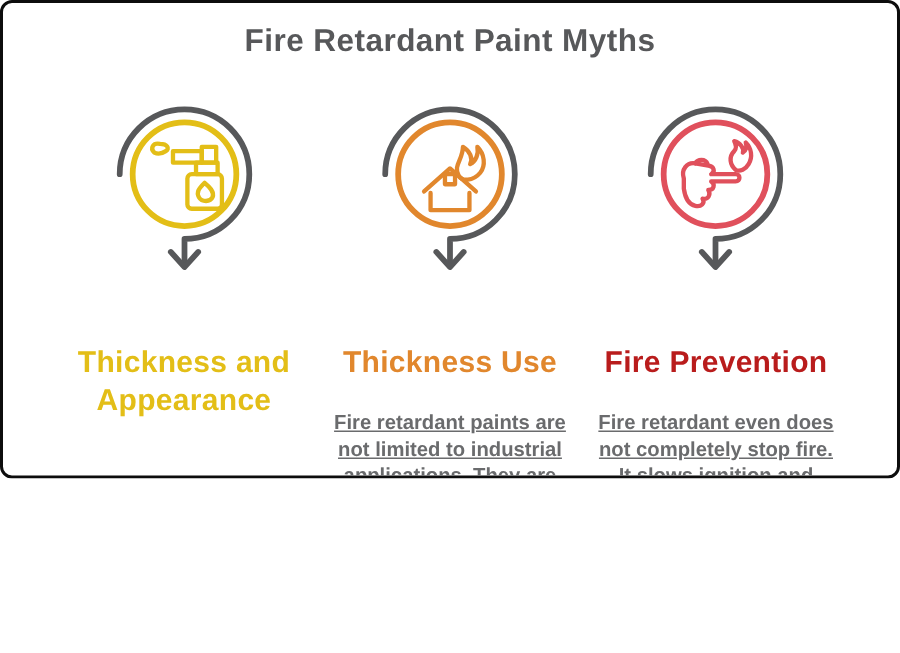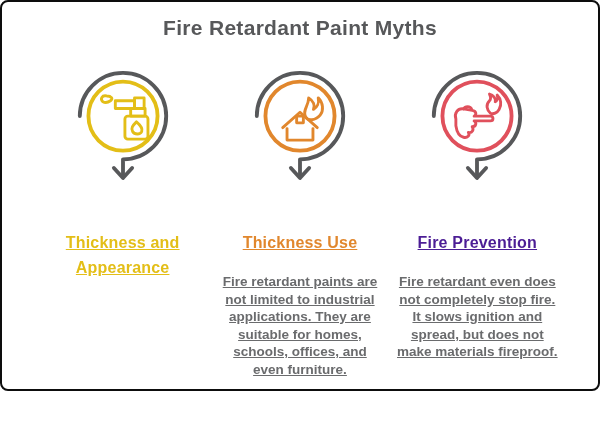--- a/index.html
+++ b/index.html
@@ -1,39 +1,38 @@
 <!DOCTYPE html>
 <html><head>
 <meta charset="utf-8">
 <style>
   html,body{margin:0;padding:0;background:#ffffff;}
   .canvas{
-    width:600px;height:391px;box-sizing:border-box;
+    width:600px;height:319px;box-sizing:border-box;
     background:#ffffff;border:2px solid #0d0d0d;border-radius:8px;
     font-family:"Liberation Sans", sans-serif;overflow:hidden;
   }
   .title{
     margin:14px 0 0;text-align:center;
     font-size:21px;font-weight:bold;letter-spacing:.3px;
     color:#57585A;
   }
   .columns{
     display:flex;justify-content:center;
     padding:0 32px;margin-top:28px;
   }
   .column{
     flex:1;display:flex;flex-direction:column;align-items:center;
     min-width:0;
   }
   .icon-svg{display:block;}
   .col-heading{
     margin:36px 0 0;text-align:center;
-    font-size:16px;line-height:25px;font-weight:bold;letter-spacing:.2px;
+    font-size:20px;line-height:25px;font-weight:bold;letter-spacing:.2px;
     max-width:150px;
-    text-decoration:underline;
   }
   .col-body{
     margin:18px 0 0;text-align:center;
     font-size:13.5px;line-height:17.6px;font-weight:bold;
     color:#6A6B6D;max-width:168px;text-decoration:underline;
   }
 </style>
 </head>
 <body>
 
@@ -92,18 +91,18 @@
         </g>
         <g stroke="#E0505C" fill="none" stroke-linecap="round" stroke-linejoin="round">
           <circle cx="50" cy="50" r="36" stroke-width="4"></circle>
           <g stroke-width="3">
             <path d="M28,53 C26,47 30,41.5 36,42.5 L45,44 C49,44.5 50,48 47,50 L64,50 C67.5,50 67.5,55 64,55 L47,55 C50,57 49,61 45,61 C47,64 45,68 41,67 C43,70 40,73 36,72 C31,71 29,67 28,60 Z"></path>
             <path d="M36,42.5 C37.5,39.5 43,39 44.5,43"></path>
             <path d="M64,47 C60,43.5 59,38 63,34 C65,32 64,29 63,27 C67,28 70,32 69,35 C71,34 72,31 71,28 C75,32 76,38 73,43 C71,46.5 67,48.5 64,47 Z"></path>
           </g>
         </g>
       </svg>
-      <h3 class="col-heading" style="color: #4c1d95;">Fire Prevention</h3>
+      <h3 class="col-heading" style="color: #b91c1c;">Fire Prevention</h3>
       <p class="col-body">Fire retardant even does not completely stop fire. It slows ignition and spread, but does not make materials fireproof.</p>
     </div>
 
   </div>
 </div>
 
 </body></html>

